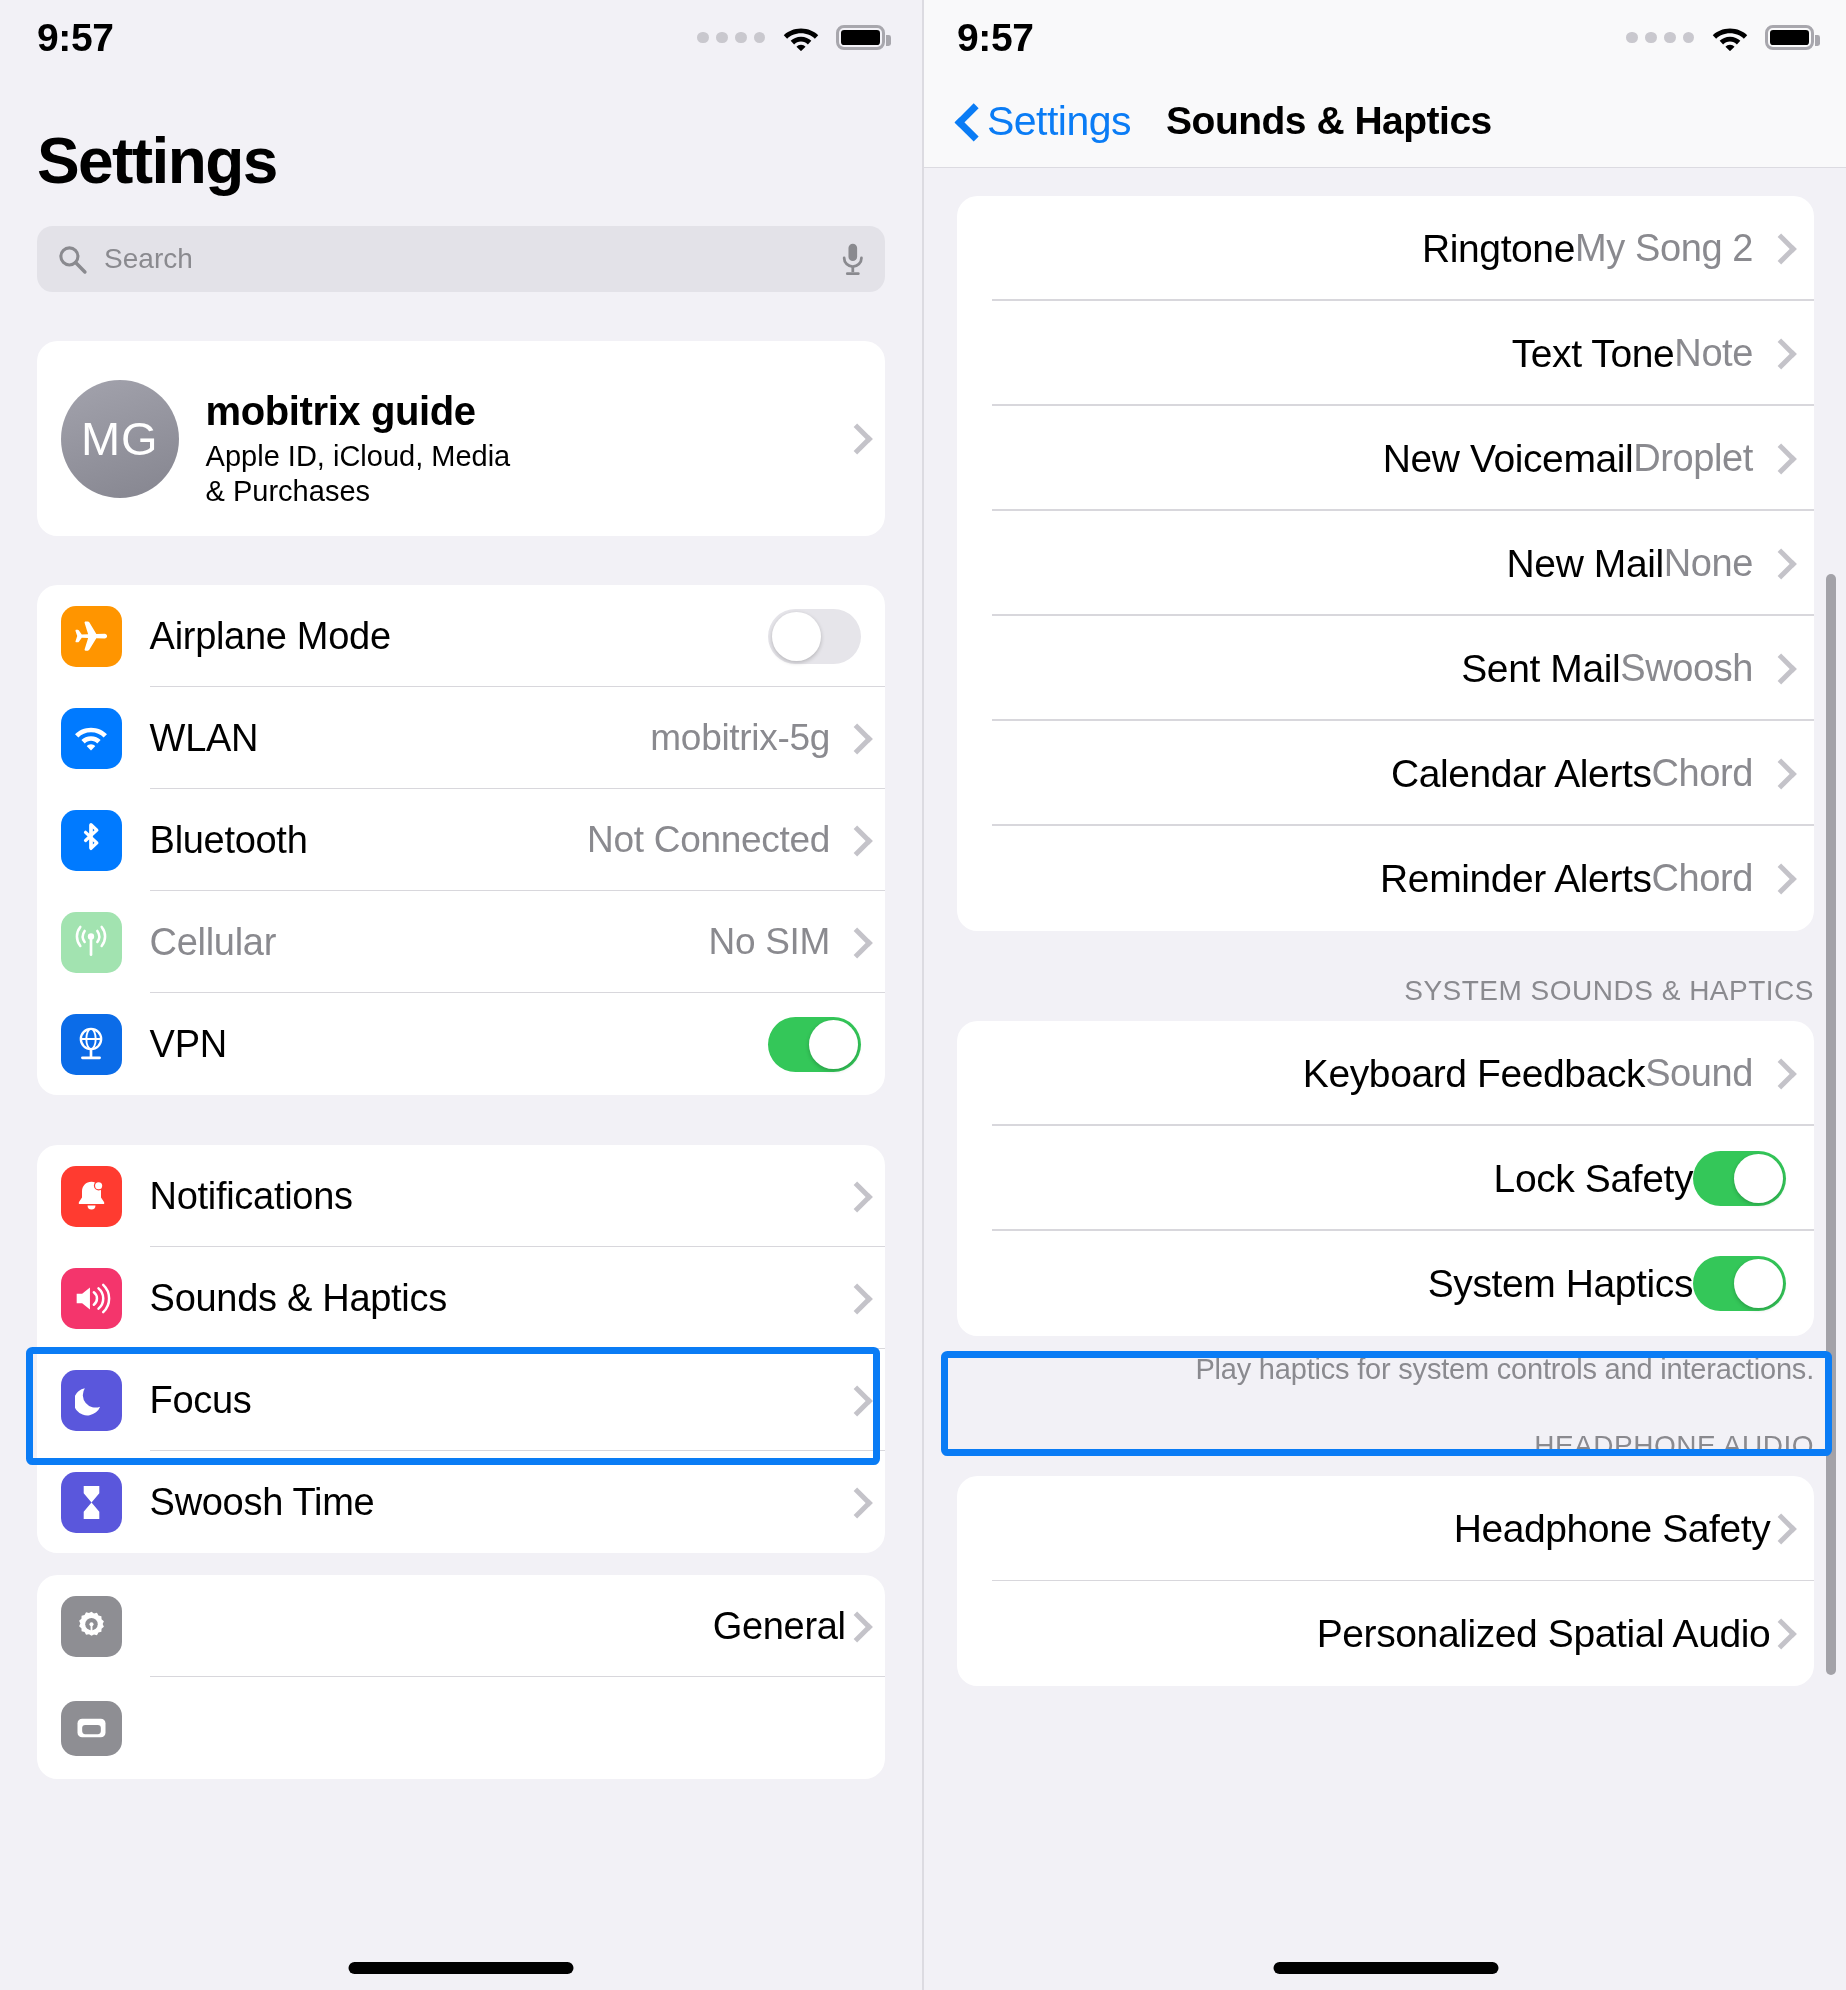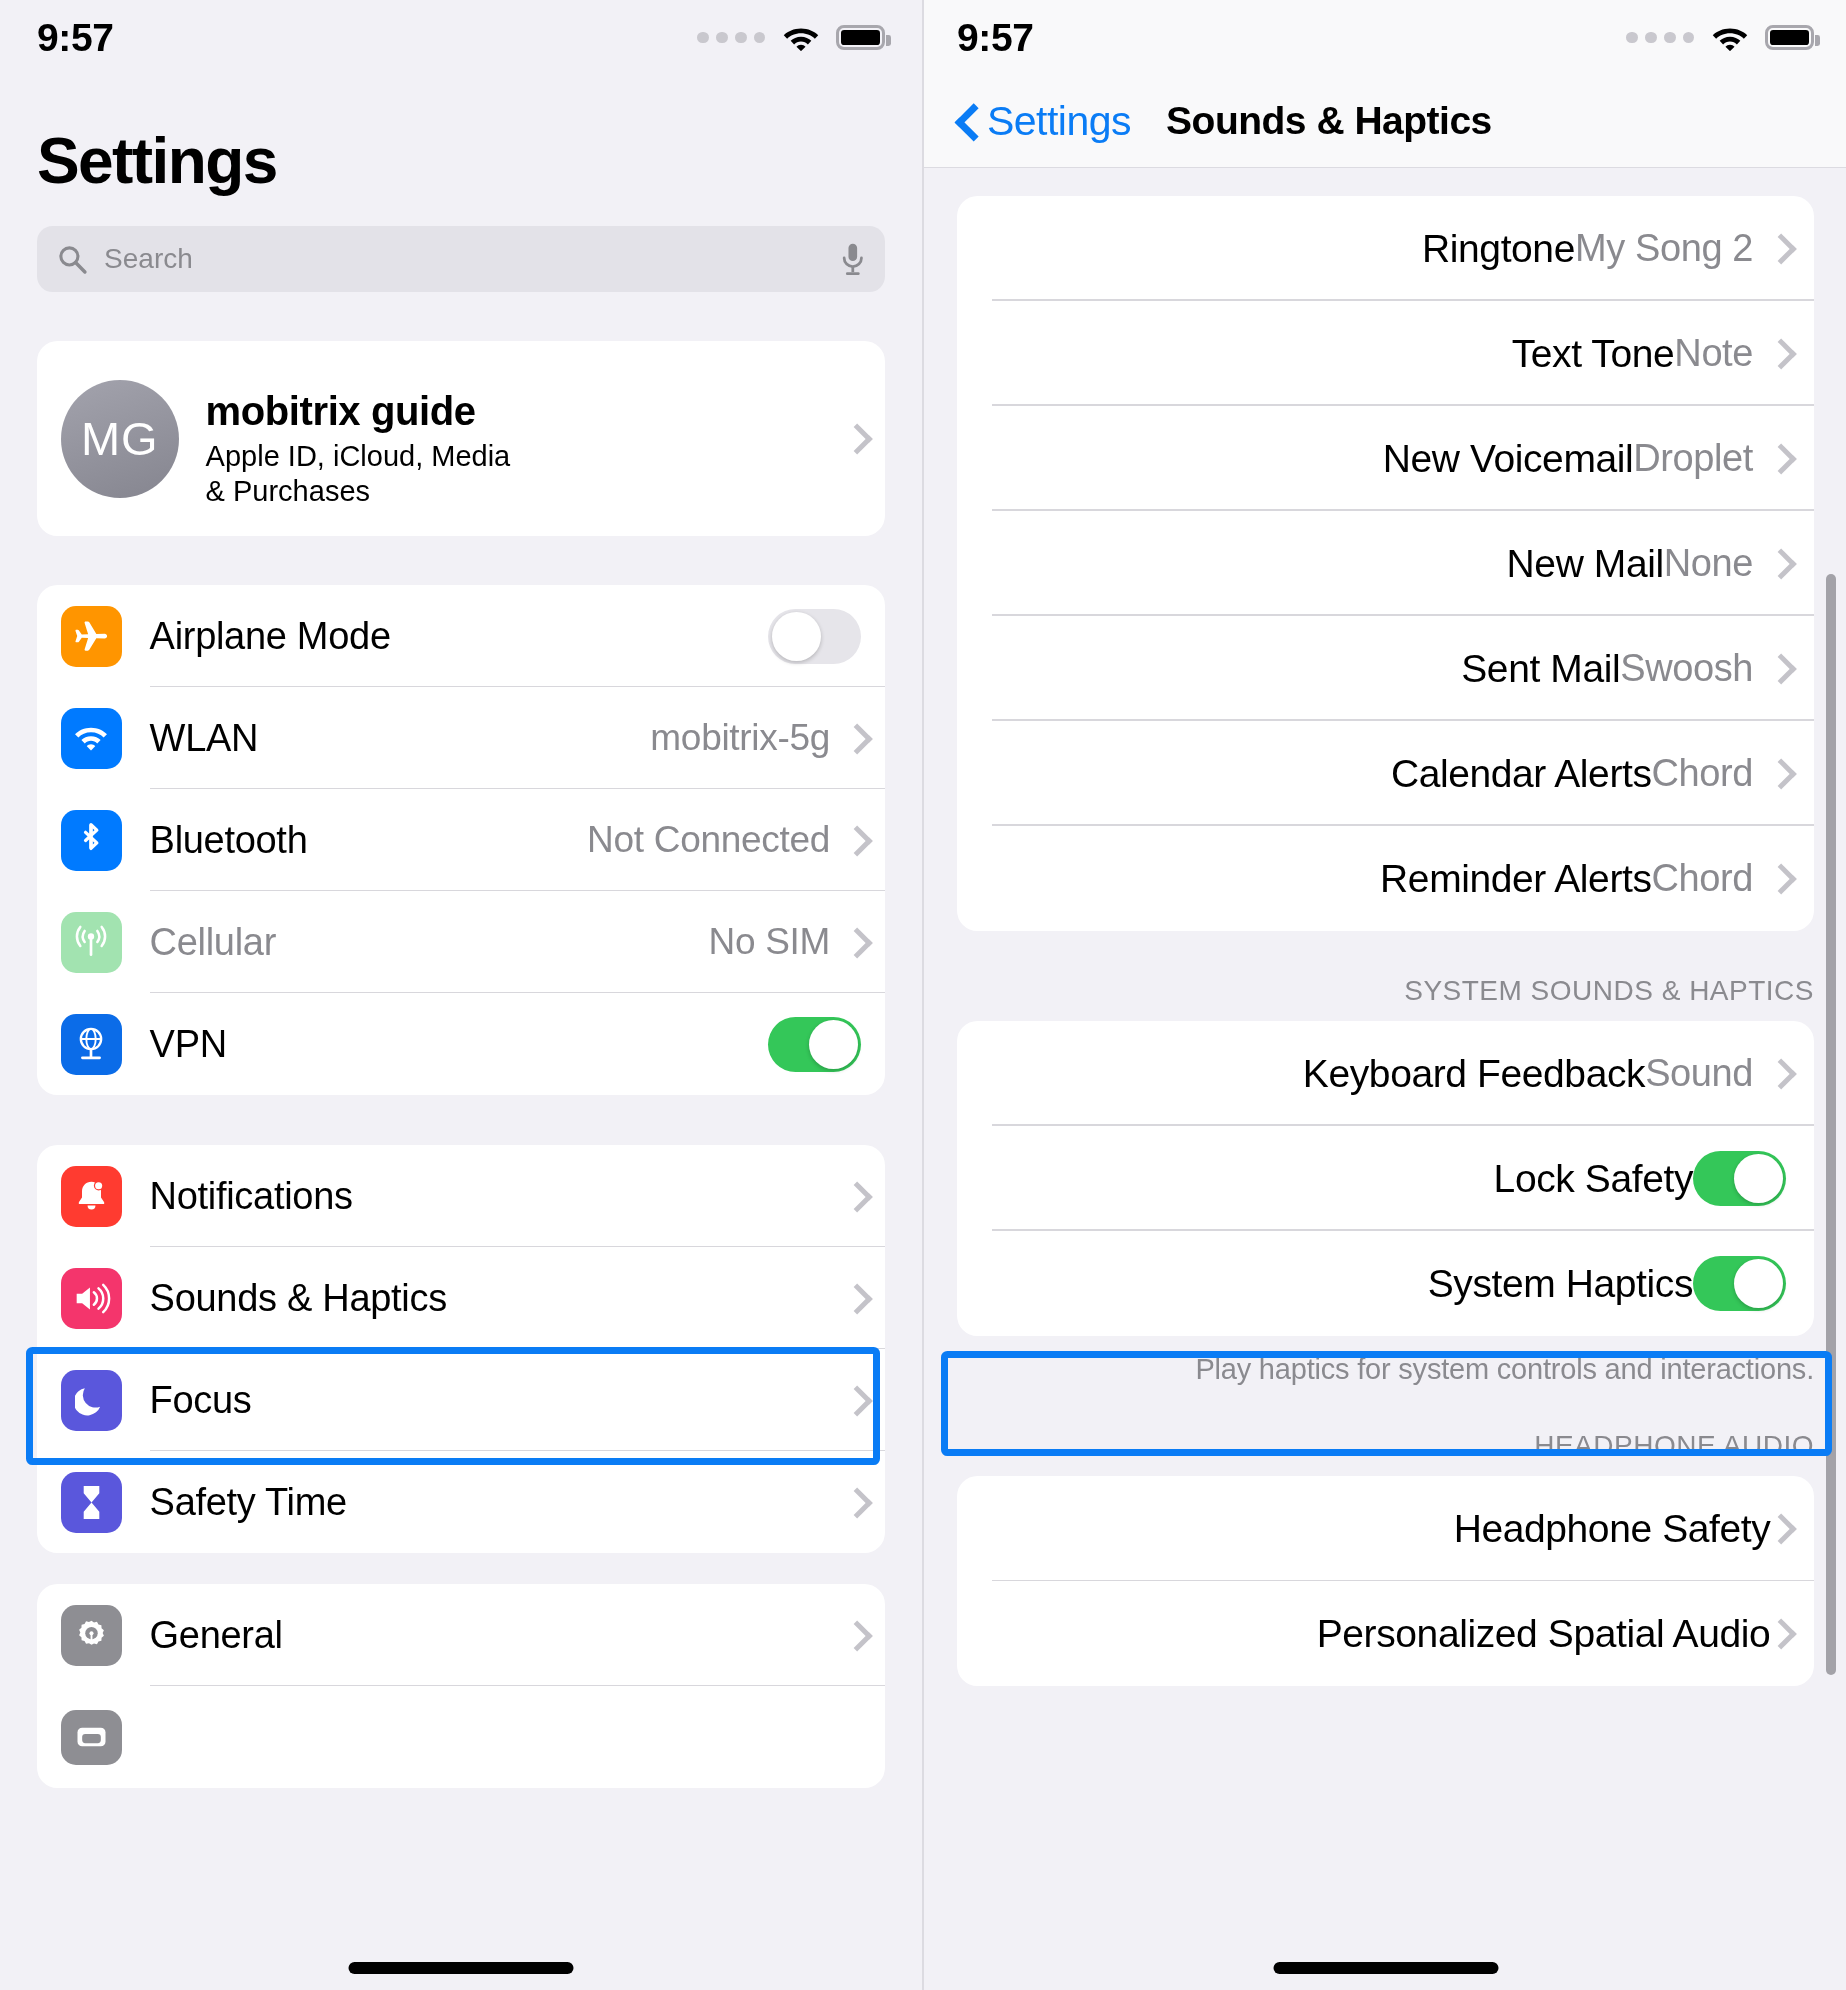--- a/index.html
+++ b/index.html
@@ -338,27 +338,27 @@
           </div>
         </div>
 
         <div class="row">
           <div class="row-icon" style="background:#5a57dc">
             <svg width="27" height="39" viewBox="0 0 34 50">
               <path d="M7 4h20v9l-10 12 10 12v9H7v-9l10-12L7 13z" fill="#fff"></path>
             </svg>
           </div>
           <div class="row-body">
-            <div class="row-label">Safety Time</div>
-            <div class="chev"></div>
-          </div>
-        </div>
-      </div>
-
-      <div class="group" style="margin-top:31px;">
+            <div class="row-label">Swoosh Time</div>
+            <div class="chev"></div>
+          </div>
+        </div>
+      </div>
+
+      <div class="group" style="margin-top:22px;text-align:right;">
         <div class="row">
           <div class="row-icon" style="background:#8e8e93">
             <svg width="39" height="39" viewBox="0 0 50 50">
               <path d="M25 6l3.2 2.2 3.8-.8 1.9 3.4 3.8 1 .2 3.9 3 2.5-1.6 3.6 1.6 3.6-3 2.5-.2 3.9-3.8 1-1.9 3.4-3.8-.8L25 37l-3.2-2.2-3.8.8-1.9-3.4-3.8-1-.2-3.9-3-2.5 1.6-3.6-1.6-3.6 3-2.5.2-3.9 3.8-1 1.9-3.4 3.8.8L25 6z" fill="#fff"></path>
               <circle cx="25" cy="22" r="8" fill="#8e8e93"></circle>
               <circle cx="25" cy="22" r="2.6" fill="#fff"></circle>
               <line x1="25" y1="22" x2="25" y2="34" stroke="#fff" stroke-width="2.4"></line>
             </svg>
           </div>
           <div class="row-body div">

